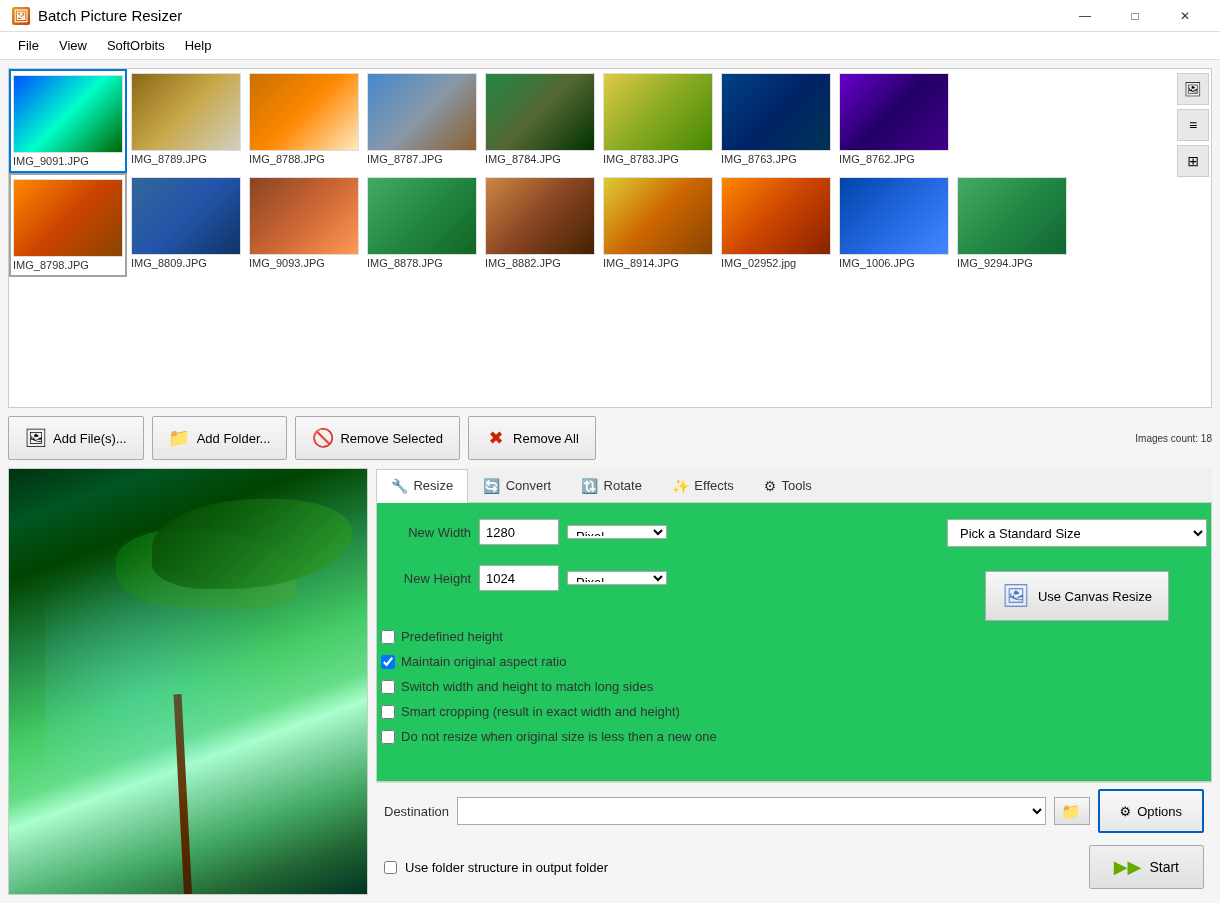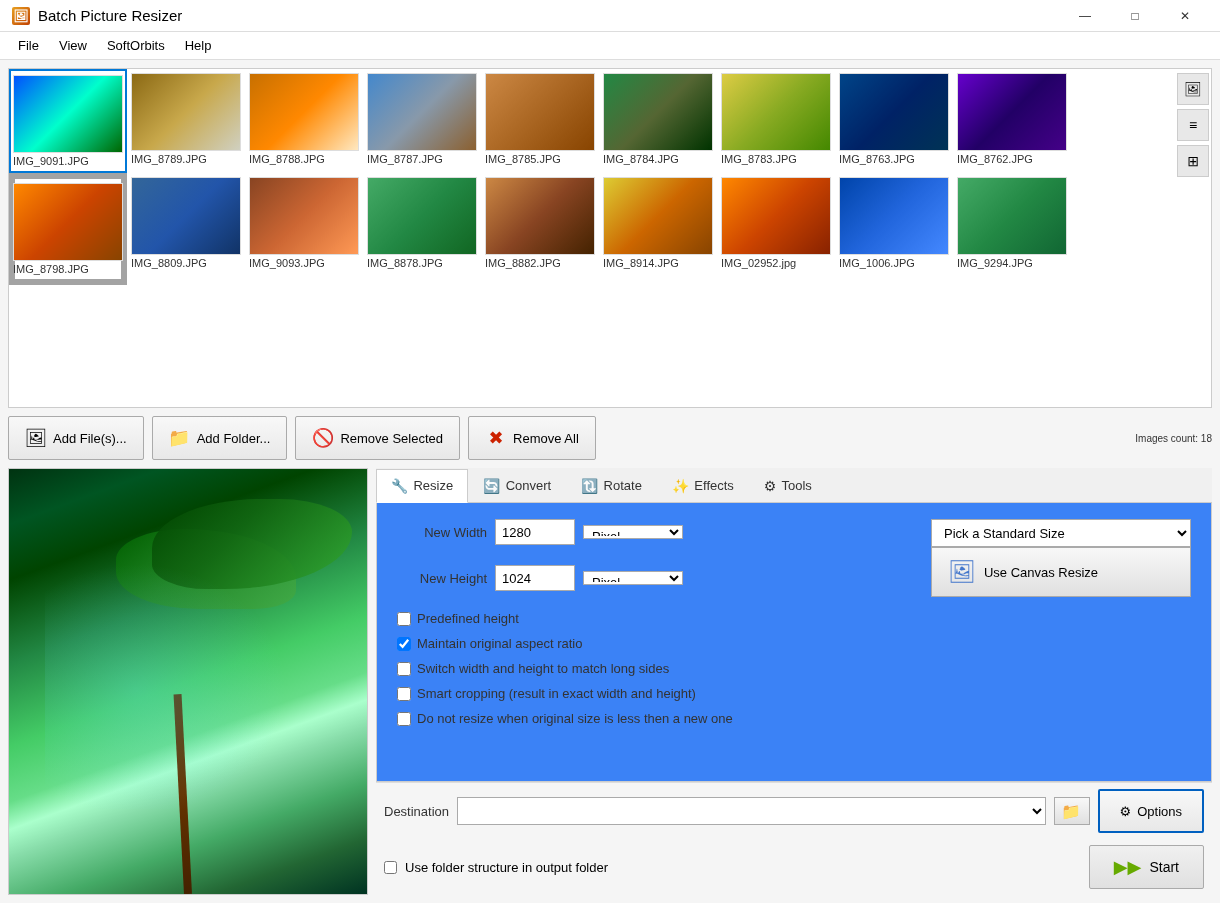--- a/index.html
+++ b/index.html
@@ -104,21 +104,21 @@
     }
     .thumb-item {
       display: flex;
       flex-direction: column;
       align-items: center;
       width: 118px;
       padding: 4px;
       cursor: pointer;
     }
     .thumb-item:first-child {
-      border: 6px solid #a3a3a3;
+      border: 2px solid #a3a3a3;
     }
     .thumb-img {
       width: 110px;
       height: 78px;
       object-fit: cover;
       border: 1px solid #ddd;
     }
     .thumb-label {
       font-size: 11px;
       color: #333;
@@ -226,25 +226,25 @@
     }
     .tab.active {
       background: #fff;
       border: 1px solid #ccc;
       border-bottom: 1px solid #fff;
       z-index: 1;
       margin-bottom: -1px;
     }
     .tab-icon { font-size: 14px; }
     .tab-content {
-      background: #3b82f6;
+      background: #22c55e;
       border: 1px solid #ccc;
       border-top: none;
       flex: 1;
-      padding: 16px 20px;
+      padding: 16px 4px;
     }
     .form-row {
       display: flex;
       align-items: center;
       margin-bottom: 12px;
       gap: 8px;
     }
     .form-label {
       width: 90px;
       text-align: right;
@@ -395,24 +395,20 @@
         <div class="thumb-img thumb-2"></div>
         <span class="thumb-label">IMG_8789.JPG</span>
       </div>
       <div class="thumb-item">
         <div class="thumb-img thumb-3"></div>
         <span class="thumb-label">IMG_8788.JPG</span>
       </div>
       <div class="thumb-item">
         <div class="thumb-img thumb-4"></div>
         <span class="thumb-label">IMG_8787.JPG</span>
-      </div>
-      <div class="thumb-item">
-        <div class="thumb-img thumb-5"></div>
-        <span class="thumb-label">IMG_8785.JPG</span>
       </div>
       <div class="thumb-item">
         <div class="thumb-img thumb-6"></div>
         <span class="thumb-label">IMG_8784.JPG</span>
       </div>
       <div class="thumb-item">
         <div class="thumb-img thumb-7"></div>
         <span class="thumb-label">IMG_8783.JPG</span>
       </div>
       <div class="thumb-item">
@@ -545,21 +541,21 @@
               <label class="form-label">New Height</label>
               <input class="form-input" type="text" value="1024" style="">
               <select class="form-select">
                 <option>Pixel</option>
                 <option>Percent</option>
                 <option>cm</option>
                 <option>inch</option>
               </select>
             </div>
           </div>
-          <div style="display:flex; flex-direction:column; gap:0; margin-left:auto;">
+          <div style="display:flex; flex-direction:column; gap:24px; margin-left:auto;align-items:center;">
             <select class="standard-size-select">
               <option value="">Pick a Standard Size</option>
               <option>640x480</option>
               <option>800x600</option>
               <option>1024x768</option>
               <option>1280x1024</option>
               <option>1920x1080</option>
             </select>
             <button class="canvas-resize-btn">
               <span class="btn-icon" style="color:#4477cc; font-size:22px;">🖼</span>

